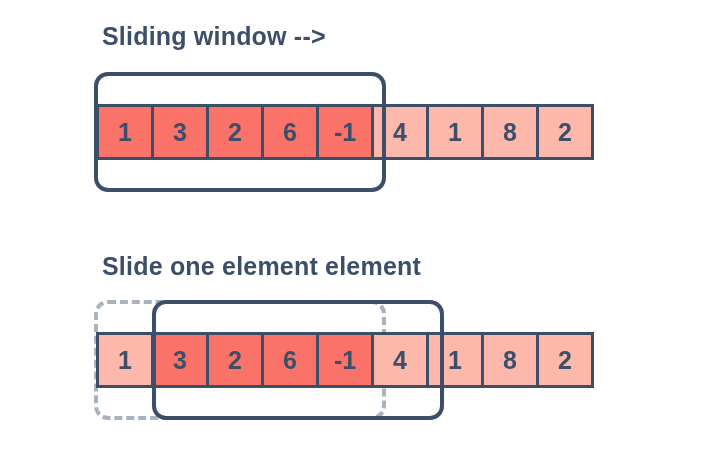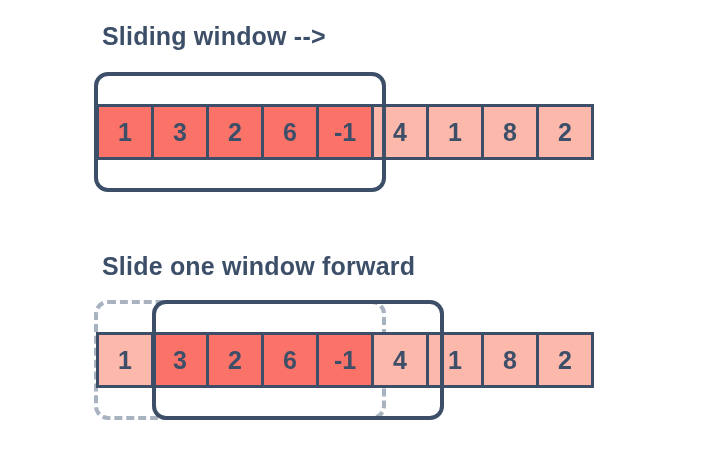--- a/index.html
+++ b/index.html
@@ -118,21 +118,21 @@
     <div class="cell active">3</div>
     <div class="cell active">2</div>
     <div class="cell active">6</div>
     <div class="cell active">-1</div>
     <div class="cell">4</div>
     <div class="cell">1</div>
     <div class="cell">8</div>
     <div class="cell">2</div>
   </div>
 
-  <div class="caption caption-2">Slide one window forward</div>
+  <div class="caption caption-2">Slide one element element</div>
 
   <div class="window-ghost ghost-2"></div>
 
   <div class="window window-2"></div>
 
   <div class="row row-2">
     <div class="cell">1</div>
     <div class="cell active">3</div>
     <div class="cell active">2</div>
     <div class="cell active">6</div>

